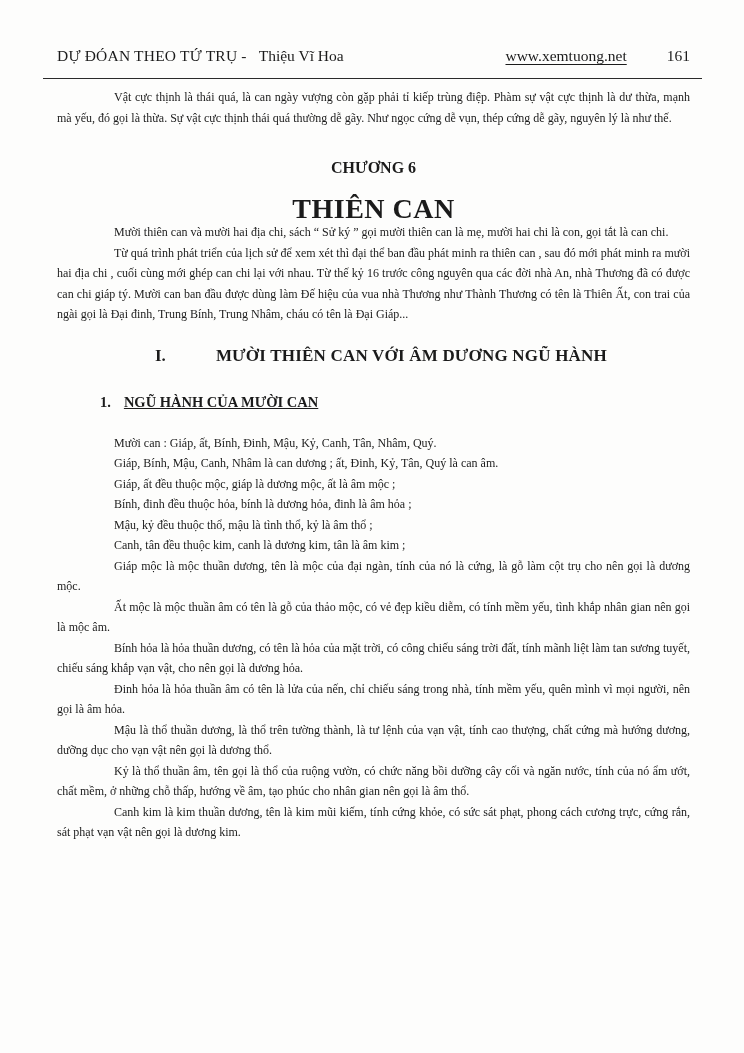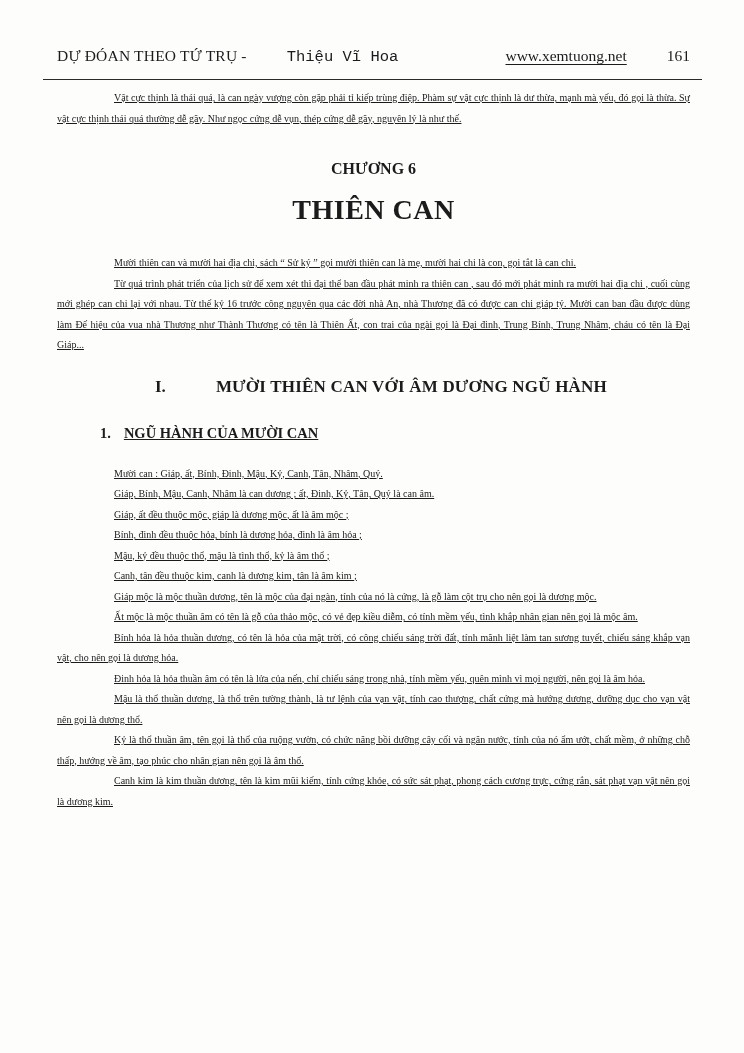--- a/index.html
+++ b/index.html
@@ -16,54 +16,53 @@
     overflow: hidden;
   }
   .header {
     display: flex;
     align-items: baseline;
     font-size: 15.5px;
     line-height: 20px;
     white-space: nowrap;
   }
   .h-title { letter-spacing: 0.2px; }
-  .h-author { margin-left: 40px; font-family: Liberation Mono, monospace; }
+  .h-author { margin-left: 12px; }
   .h-spacer { flex: 1; }
   .h-site { text-decoration: underline; text-underline-offset: 3px; }
   .h-page { margin-left: 40px; }
   .rule {
     border: 0;
     border-top: 1.6px solid #2a2a2a;
     margin: 12px -12px 0 -14px;
   }
   .para {
-    font-size: 10px;
+    font-size: 12px;
     line-height: 20.5px;
     text-align: justify;
     text-indent: 57px;
     margin: 0;
-    text-decoration: underline;
   }
   .intro { margin-top: 8px; }
   .chapter-label {
     margin: 30px 0 0 0;
     text-align: center;
     font-size: 16px;
     font-weight: bold;
     line-height: 20px;
   }
   .chapter-title {
     margin: 18px 0 0 0;
     text-align: center;
     font-size: 28px;
     font-weight: bold;
     line-height: 26px;
     letter-spacing: 0.5px;
   }
-  .lead { margin-top: 30px; }
+  .lead { }
   .section-heading {
     display: flex;
     margin: 20px 0 0 0;
     font-size: 17px;
     font-weight: bold;
     line-height: 22px;
   }
   .section-num { margin-left: 98px; }
   .section-title { margin-left: 50px; letter-spacing: 0.2px; }
   .subsection-heading {

